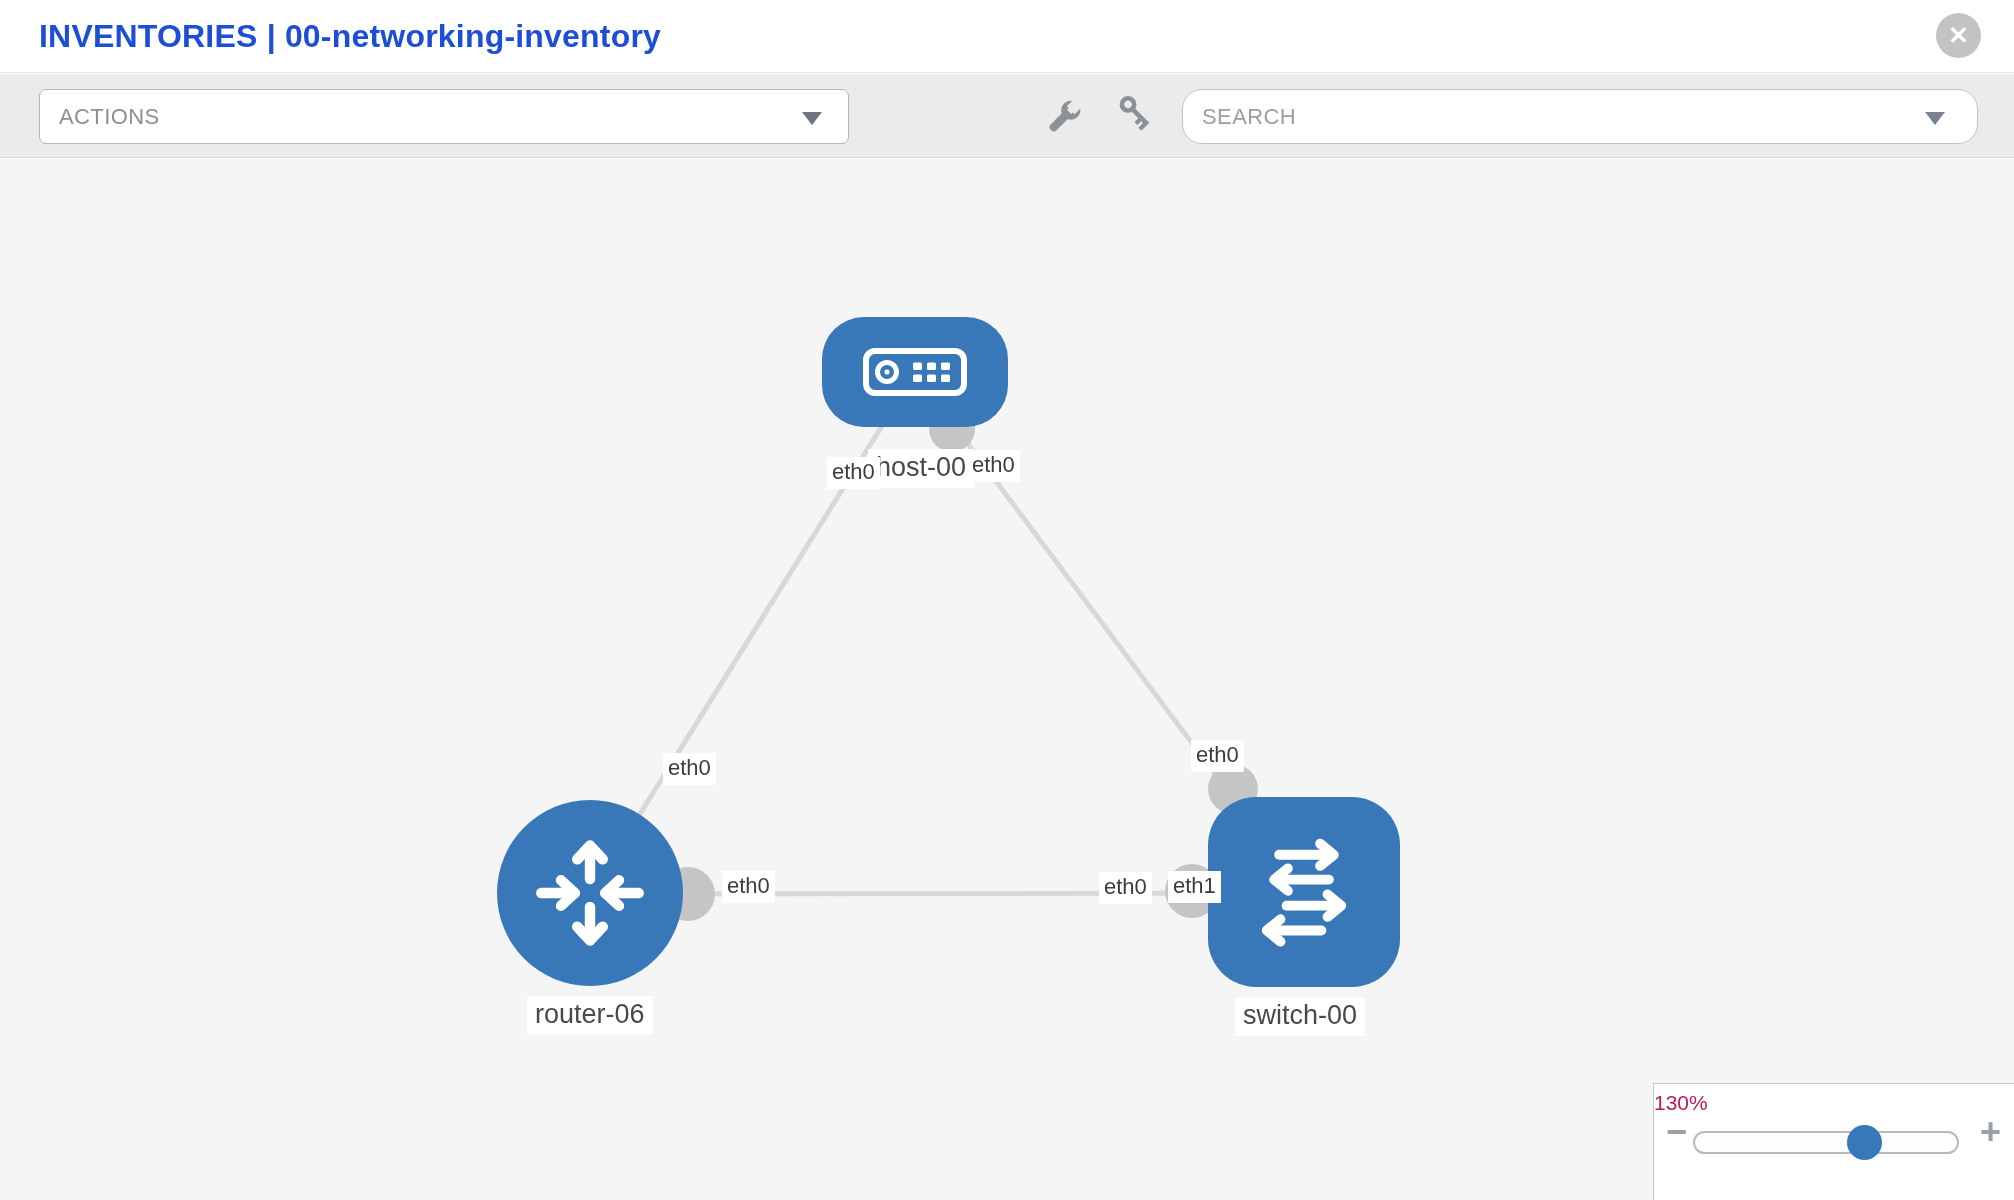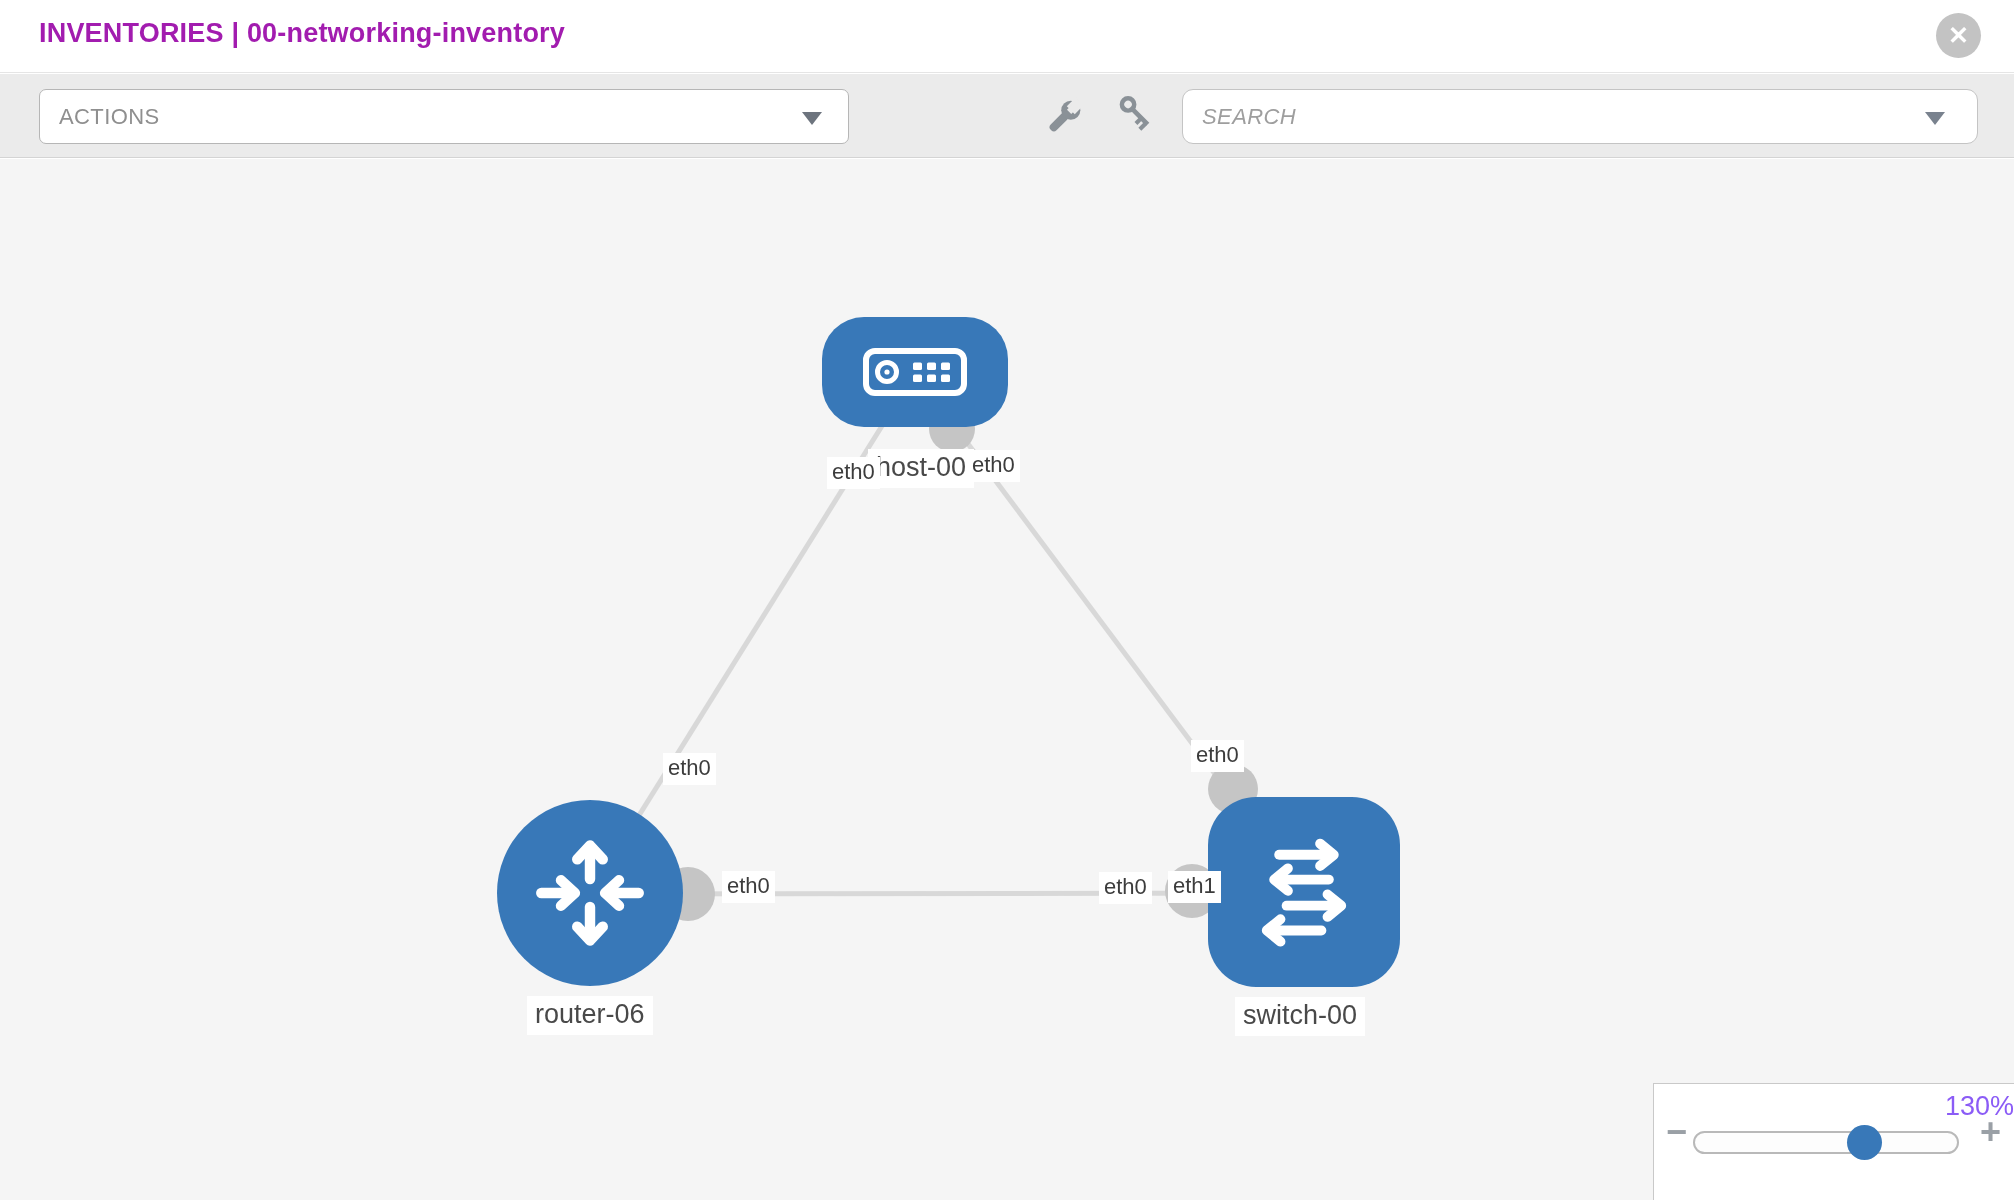--- a/index.html
+++ b/index.html
@@ -2,30 +2,30 @@
 <html><head>
 <meta charset="utf-8">
 <style>
   * { box-sizing: border-box; margin: 0; padding: 0; }
   html,body { width:2014px; height:1200px; }
   body { font-family:"Liberation Sans", sans-serif; background:#fff; overflow:hidden; }
   .app { position:relative; width:2014px; height:1200px; background:#fff; overflow:hidden; }
 
   
   .header { position:absolute; top:0; left:0; width:2014px; height:73px; background:#fff; border-bottom:1px solid #e5e5e5; }
-  .page-title { position:absolute; left:39px; top:18px; font-size:27px; font-weight:bold; color:#a21caf; letter-spacing:.2px; }
+  .page-title { position:absolute; left:39px; top:18px; font-size:32px; font-weight:bold; color:#1d4ed8; letter-spacing:.2px; }
   .close-btn { position:absolute; right:33px; top:13px; width:45px; height:45px; border-radius:50%;
                background:#c3c3c3; color:#fff; font-size:25px; font-weight:bold; line-height:45px;
                text-align:center; cursor:pointer; }
 
   
   .toolbar { position:absolute; top:74px; left:0; width:2014px; height:84px; background:#ebebeb; border-bottom:1px solid #d4d4d4; }
   .select-box { position:absolute; top:15px; height:55px; background:#fff; border:1px solid #b6b6b6; border-radius:7px; }
   .actions-box { left:39px; width:810px; }
-  .search-box { left:1182px; width:796px; border-radius:11px; border-color:#c4c4c4;font-style:italic; }
+  .search-box { left:1182px; width:796px; border-radius:20px; border-color:#c4c4c4; }
   .select-label { position:absolute; left:19px; top:0; line-height:53px; font-size:22px; color:#8f8f8f; letter-spacing:.4px;text-align:right; }
   .search-box .select-label { color:#9e9e9e; }
   .caret { position:absolute; right:26px; top:22px; width:0; height:0;
            border-left:10px solid transparent; border-right:10px solid transparent; border-top:13px solid #6d747e; }
   .search-box .caret { right:32px; border-top-color:#79828e; }
   .tool-icon { position:absolute; top:21px; width:42px; height:42px; cursor:pointer; }
   .wrench-pos { left:1044px; }
   .key-pos { left:1112px; }
 
   
@@ -47,21 +47,21 @@
   .p2 { left:967px; top:291px; }
   .p3 { left:663px; top:594px; }
   .p4 { left:722px; top:712px; }
   .p5 { left:1191px; top:581px; }
   .p6-back  { left:1099px; top:713px; }
   .p6-front { left:1168px; top:712px; }
 
   
   .zoom-panel { position:absolute; left:1653px; top:1083px; width:361px; height:117px; background:#fff;
                 border-top:1px solid #c9c9c9; border-left:1px solid #c9c9c9; }
-  .zoom-level { position:absolute; top:7px; left:0; width:100%; text-align:right; font-size:27px; color:#8b5cf6; }
+  .zoom-level { position:absolute; top:7px; left:0; width:100%; text-align:left; font-size:21px; color:#be185d; }
   .zoom-minus, .zoom-plus { position:absolute; top:30px; font-size:36px; font-weight:bold; color:#9aa0a6; cursor:pointer; line-height:36px; }
   .zoom-minus { left:12px; }
   .zoom-plus  { right:13px; }
   .zoom-track { position:absolute; left:39px; top:47px; width:266px; height:23px; background:#fdfdfd;
                 border:2px solid #b9b9b9; border-radius:12px; cursor:pointer; }
   .zoom-handle { position:absolute; left:152px; top:-8px; width:35px; height:35px; border-radius:50%;
                  background:#3878b8; cursor:grab; }
 </style>
 </head>
 <body>

